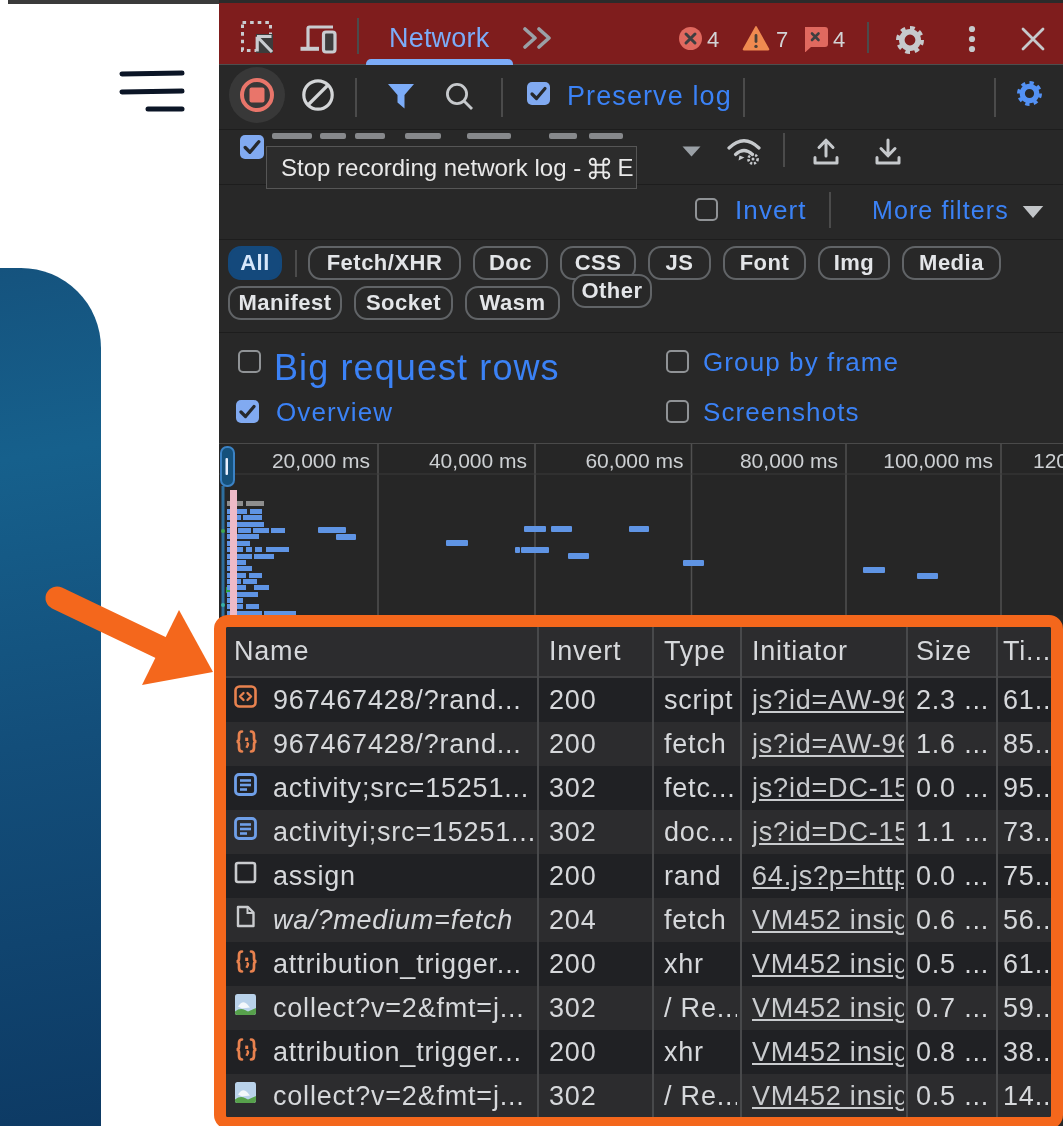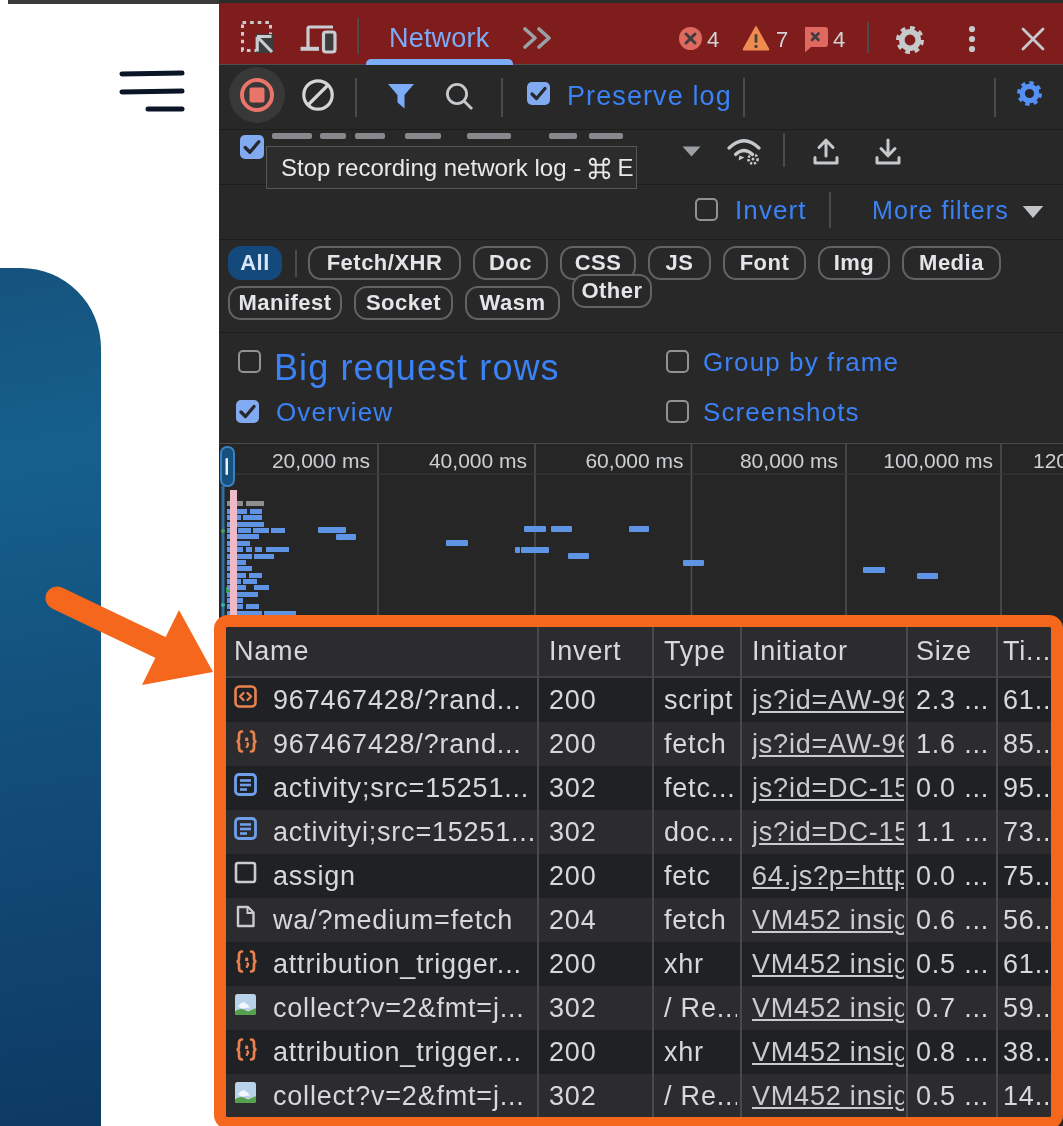--- a/index.html
+++ b/index.html
@@ -341,31 +341,31 @@
     <div class="cell lnk" style="left:526px;width:152px;line-height:44px;">js?id=DC-15251</div>
     <div class="cell" style="left:690px;width:78px;line-height:44px;">1.1 ...</div>
     <div class="cell" style="left:777px;width:47px;line-height:44px;">73...</div>
   </div>
   <div class="trow odd" style="top:227px;">
     <svg class="ic" width="23" height="23" viewBox="0 0 23 23">
         <rect x="2" y="2" width="19" height="19" rx="2" fill="none" stroke="#c9cbce" stroke-width="2.6"></rect>
       </svg>
     <div class="cell" style="left:47px;width:264px;line-height:44px;">assign</div>
     <div class="cell" style="left:323px;line-height:44px;">200</div>
-    <div class="cell" style="left:438px;width:73px;line-height:44px;">fetc</div>
+    <div class="cell" style="left:438px;width:73px;line-height:44px;">rand</div>
     <div class="cell lnk" style="left:526px;width:152px;line-height:44px;">64.js?p=https:/</div>
     <div class="cell" style="left:690px;width:78px;line-height:44px;">0.0 ...</div>
     <div class="cell" style="left:777px;width:47px;line-height:44px;">75...</div>
   </div>
   <div class="trow even" style="top:271px;">
     <svg class="ic" width="23" height="23" viewBox="0 0 23 23">
         <path d="M4 2 H14 L19.5 7.5 V21 H4 Z" fill="none" stroke="#c9cbce" stroke-width="2.4" stroke-linejoin="round"></path>
         <path d="M13.5 2.5 V8 H19" fill="none" stroke="#c9cbce" stroke-width="2"></path>
       </svg>
-    <div class="cell" style="left:47px;width:264px;line-height:44px;">wa/?medium=fetch</div>
+    <div class="cell" style="left:47px;width:264px;line-height:44px;font-style:italic;">wa/?medium=fetch</div>
     <div class="cell" style="left:323px;line-height:44px;">204</div>
     <div class="cell" style="left:438px;width:73px;line-height:44px;">fetch</div>
     <div class="cell lnk" style="left:526px;width:152px;line-height:44px;">VM452 insight</div>
     <div class="cell" style="left:690px;width:78px;line-height:44px;">0.6 ...</div>
     <div class="cell" style="left:777px;width:47px;line-height:44px;">56...</div>
   </div>
   <div class="trow odd" style="top:315px;">
     <svg class="ic" width="25" height="25" viewBox="0 0 25 25">
         <path d="M8 2.5 Q5 2.5 5 6 L5 9.5 Q5 12.5 2.5 12.5 Q5 12.5 5 15.5 L5 19 Q5 22.5 8 22.5 M17 2.5 Q20 2.5 20 6 L20 9.5 Q20 12.5 22.5 12.5 Q20 12.5 20 15.5 L20 19 Q20 22.5 17 22.5" fill="none" stroke="#e8824f" stroke-width="2.7" stroke-linecap="round"></path>
         <rect x="11.2" y="8.6" width="3" height="3.4" fill="#e8824f"></rect>

